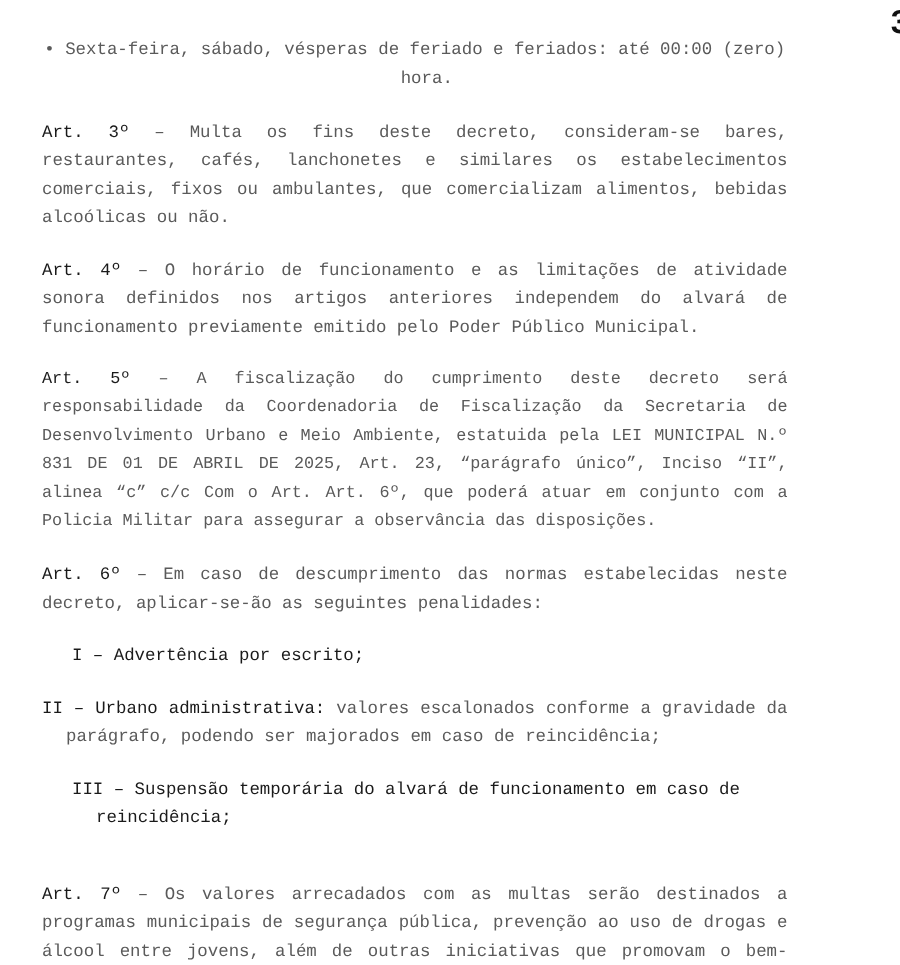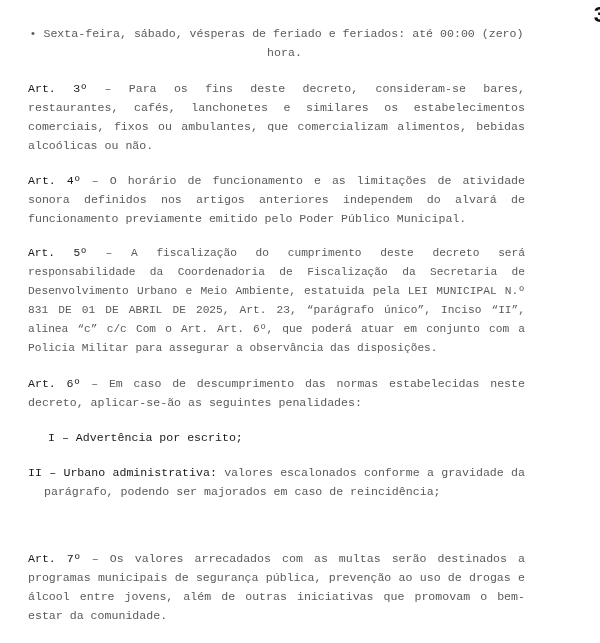--- a/index.html
+++ b/index.html
@@ -26,21 +26,21 @@
 <body>
 
 <div class="page-num">3</div>
 
 <div class="content">
 
   <p class="bullet"><span>•</span>&nbsp;<span>Sexta-feira, sábado, vésperas de feriado e feriados: até 00:00 (zero) hora.</span></p>
 
   <div class="gap"></div>
 
-  <p><b>Art. 3º</b><span> – Para os fins deste decreto, consideram-se bares, restaurantes, cafés, lanchonetes e similares os estabelecimentos comerciais, fixos ou ambulantes, que comercializam alimentos, bebidas alcoólicas ou não.</span></p>
+  <p><b>Art. 3º</b><span> – Multa os fins deste decreto, consideram-se bares, restaurantes, cafés, lanchonetes e similares os estabelecimentos comerciais, fixos ou ambulantes, que comercializam alimentos, bebidas alcoólicas ou não.</span></p>
 
   <div class="gap-sm"></div>
 
   <p><b>Art. 4º</b><span> – O horário de funcionamento e as limitações de atividade sonora definidos nos artigos anteriores independem do alvará de funcionamento previamente emitido pelo Poder Público Municipal.</span></p>
 
   <div class="gap-sm"></div>
 
   <p style="font-size:11.2px;"><b>Art. 5º</b><span> – A fiscalização do cumprimento deste decreto será responsabilidade da Coordenadoria de Fiscalização da Secretaria de Desenvolvimento Urbano e Meio Ambiente, estatuida pela LEI MUNICIPAL N.º 831 DE 01 DE ABRIL DE 2025, Art. 23, “parágrafo único”, Inciso “II”, alinea “c” c/c Com o Art. Art. 6º, que poderá atuar em conjunto com a Policia Militar para assegurar a observância das disposições.</span></p>
 
   <div class="gap-sm"></div>
@@ -50,20 +50,21 @@
   <div class="gap-sm"></div>
 
   <p class="hang-left bold">I – Advertência por escrito;</p>
 
   <div class="gap-sm"></div>
 
   <p class="hang"><b>II – Urbano administrativa:</b><span> valores escalonados conforme a gravidade da parágrafo, podendo ser majorados em caso de reincidência;</span></p>
 
   <div class="gap-sm"></div>
 
+  <p class="hang-left bold">III – Suspensão temporária do alvará de funcionamento em caso de reincidência;</p>
 
   <div class="gap-sm"></div>
 
 
   <div class="gap-sm"></div>
 
   <p><b>Art. 7º</b><span> – Os valores arrecadados com as multas serão destinados a programas municipais de segurança pública, prevenção ao uso de drogas e álcool entre jovens, além de outras iniciativas que promovam o bem-estar da comunidade.</span></p>
 
 </div>
 

